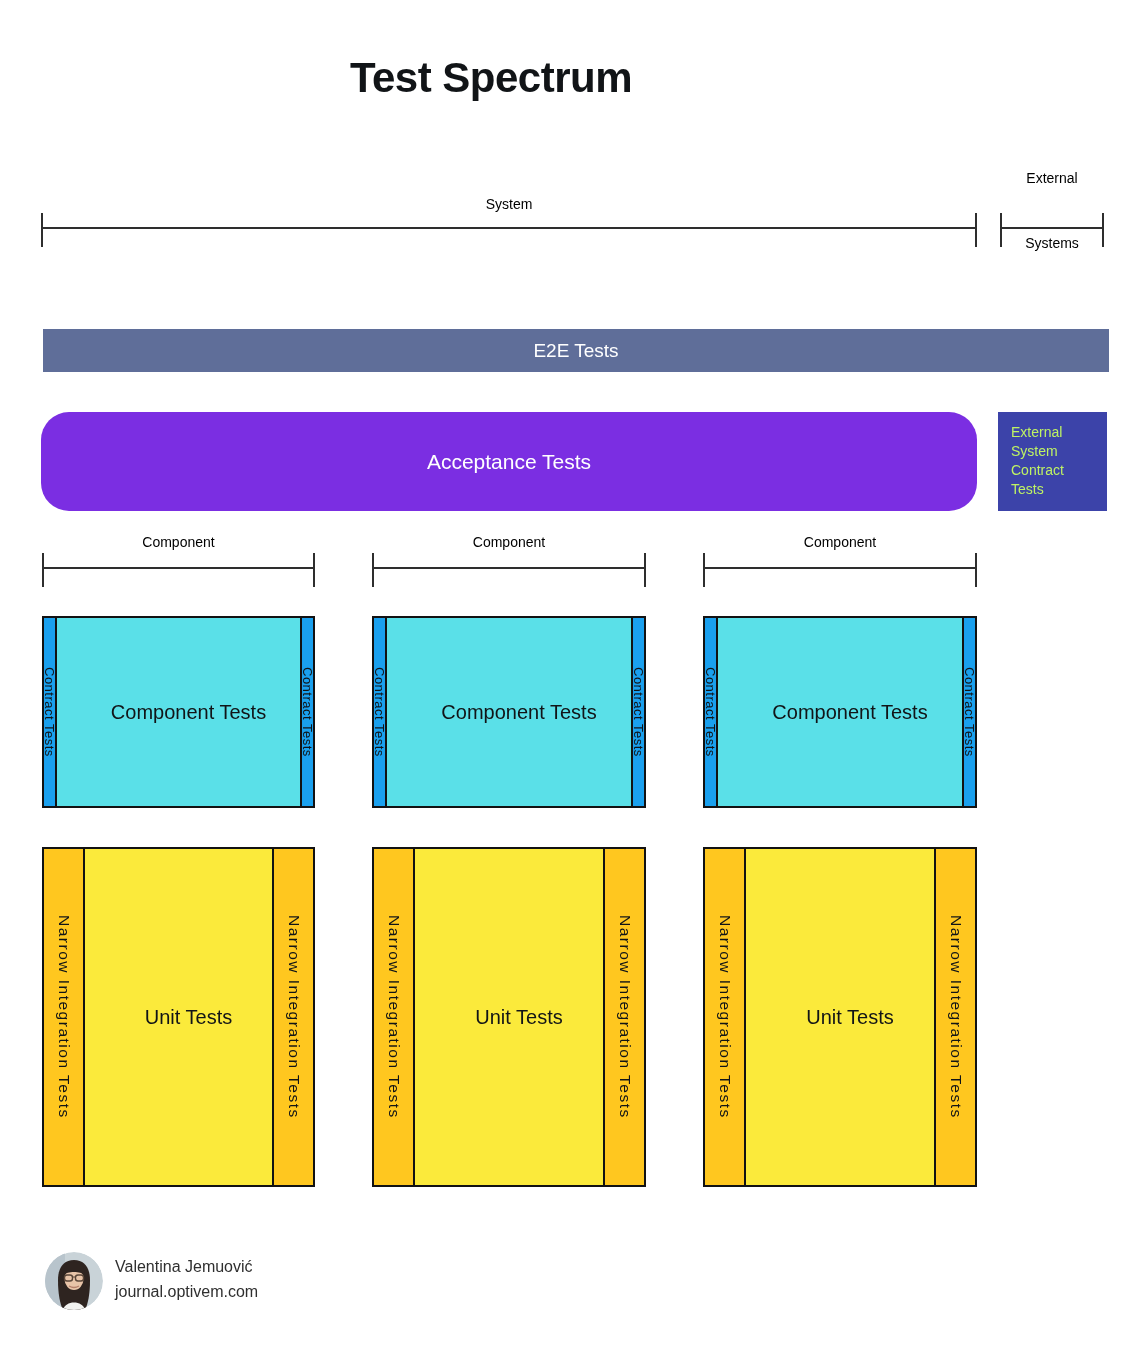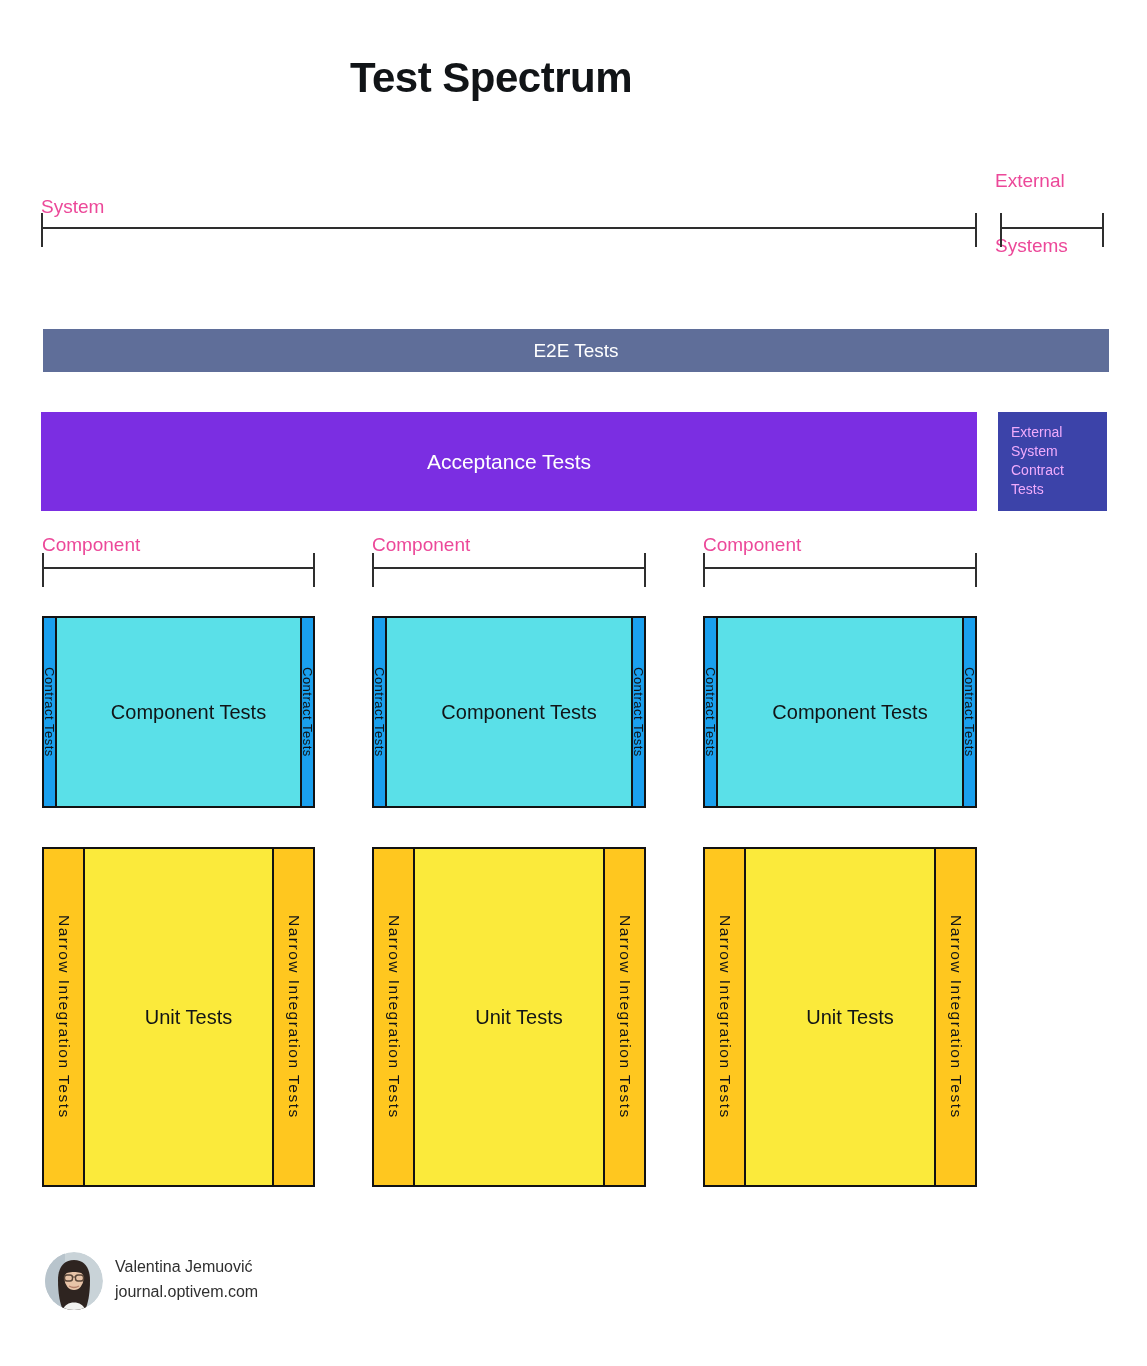--- a/index.html
+++ b/index.html
@@ -17,22 +17,23 @@
   .title {
     left: 0; top: 54px; width: 982px;
     text-align: center;
     font-size: 42px;
     font-weight: bold;
     letter-spacing: -0.5px;
     color: #111417;
   }
 
   .bracket-label {
-    font-size: 19px;
-    color: #ec4899;
+    font-size: 14px;
+    color: #000000;
+    text-align: center;
   }
 
   .bracket { position: absolute; }
   .bracket .hline {
     position: absolute;
     left: 0; right: 0; top: 14px;
     border-top: 2px solid var(--line, #2e2e2e);
   }
   .bracket .tick {
     position: absolute;
@@ -45,26 +46,26 @@
 
   .bar {
     position: absolute;
     display: flex;
     align-items: center;
     justify-content: center;
     color: #ffffff;
   }
   .bar.smoke { background: var(--smoke, #2b3143); font-size: 13px; }
   .bar.e2e { background: var(--e2e, #5f6e99); font-size: 19px; }
-  .bar.acceptance { background: var(--acceptance, #7b2ee2); font-size: 21px; }
+  .bar.acceptance { background: var(--acceptance, #7b2ee2); font-size: 21px; border-radius: 28px; }
 
   .ext-contract {
     position: absolute;
     background: var(--extcontract, #3c43a9);
-    color: #f0abfc;
+    color: #bef264;
     font-size: 14px;
     line-height: 19px;
     padding: 11px 8px 0 13px;
   }
 
   .test-box {
     position: absolute;
     display: flex;
     border: 2px solid var(--border, #121212);
   }

